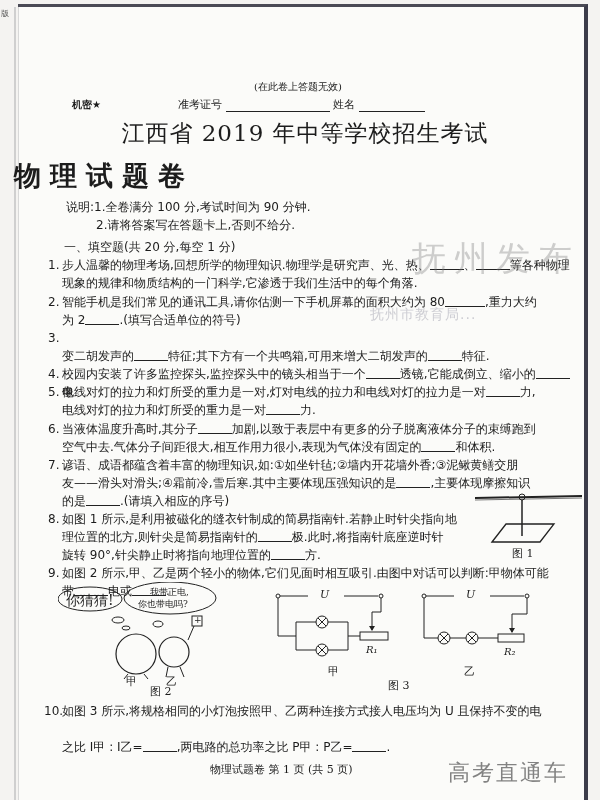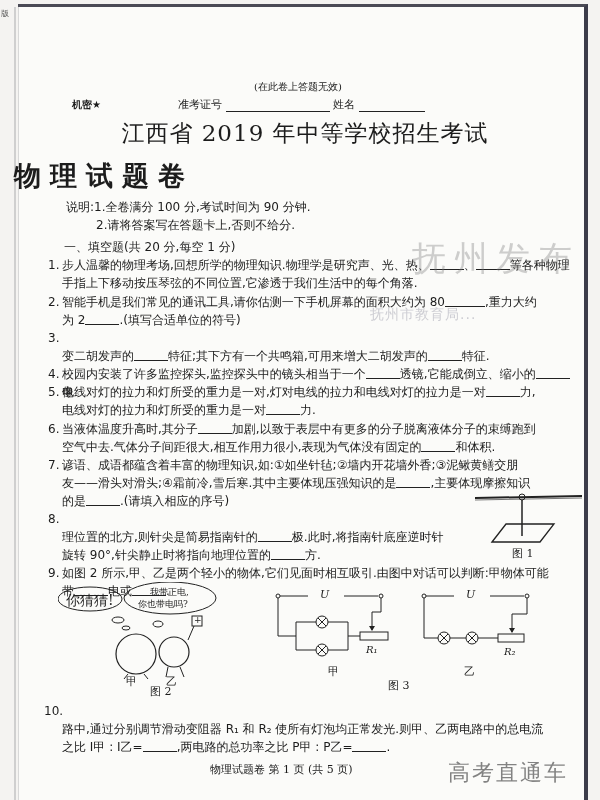--- a/index.html
+++ b/index.html
@@ -55,21 +55,21 @@
 <div class="abs txt" style="top:198px; left:66px;">
   <span>说明:</span><span>1.全卷满分 100 分,考试时间为 90 分钟.</span>
 </div>
 <div class="abs txt" style="top:216px; left:96px;">2.请将答案写在答题卡上,否则不给分.</div>
 
 <div class="abs txt" style="top:238px; left:64px;">一、填空题(共 20 分,每空 1 分)</div>
 
 <div class="q txt" style="top:256px;">
   <span class="num">1.</span>
   <span>步人温馨的物理考场,回想所学的物理知识.物理学是研究声、光、热、</span><span class="u"></span><span>、</span><span class="u"></span><span>等各种物理</span><br>
-  <span>手指上下移动按压琴弦的不同位置,它渗透于我们生活中的每个角落.</span>
+  <span>现象的规律和物质结构的一门科学,它渗透于我们生活中的每个角落.</span>
 </div>
 
 <div class="q txt" style="top:293px;">
   <span class="num">2.</span>
   <span>智能手机是我们常见的通讯工具,请你估测一下手机屏幕的面积大约为 80</span><span class="u" style="width:40px"></span><span>,重力大约</span><br>
   <span>为 2</span><span class="u"></span><span>.(填写合适单位的符号)</span>
 </div>
 
 <div class="q txt" style="top:329px;">
   <span class="num">3.</span>
@@ -96,21 +96,21 @@
 
 <div class="q txt" style="top:456px;">
   <span class="num">7.</span>
   <span>谚语、成语都蕴含着丰富的物理知识,如:①如坐针毡;②墙内开花墙外香;③泥鳅黄鳝交朋</span><br>
   <span>友——滑头对滑头;④霜前冷,雪后寒.其中主要体现压强知识的是</span><span class="u"></span><span>,主要体现摩擦知识</span><br>
   <span>的是</span><span class="u"></span><span>.(请填入相应的序号)</span>
 </div>
 
 <div class="q txt" style="top:510px; width:400px;">
   <span class="num">8.</span>
-  <br>
+  <span>如图 1 所示,是利用被磁化的缝衣针制成的简易指南针.若静止时针尖指向地</span><br>
   <span>理位置的北方,则针尖是简易指南针的</span><span class="u"></span><span>极.此时,将指南针底座逆时针</span><br>
   <span>旋转 90°,针尖静止时将指向地理位置的</span><span class="u"></span><span>方.</span>
 </div>
 
 <div class="abs" style="top:488px; left:470px; width:120px; height:70px;">
   <svg width="120" height="60" viewBox="0 0 120 60">
     <line x1="5" y1="10" x2="112" y2="8" stroke="#222" stroke-width="2"></line>
     <line x1="5" y1="12" x2="112" y2="10" stroke="#777" stroke-width="1"></line>
     <circle cx="52" cy="9" r="3" fill="none" stroke="#222"></circle>
     <line x1="52" y1="12" x2="52" y2="48" stroke="#222" stroke-width="1.5"></line>
@@ -194,22 +194,22 @@
   <div class="abs" style="top:0; left:198px; font-size:11px; font-style:italic;">U</div>
   <div class="abs" style="top:56px; left:98px; font-size:10px; font-style:italic;">R₁</div>
   <div class="abs" style="top:58px; left:236px; font-size:10px; font-style:italic;">R₂</div>
   <div class="abs fig-cap" style="top:76px; left:60px;">甲</div>
   <div class="abs fig-cap" style="top:76px; left:196px;">乙</div>
   <div class="abs fig-cap" style="top:90px; left:120px;">图 3</div>
 </div>
 
 <div class="q txt" style="top:702px;">
   <span class="num" style="left:-18px">10.</span>
+  <span>如图 3 所示,将规格相同的小灯泡按照甲、乙两种连接方式接人电压均为 U 且保持不变的电</span><br>
   <br>
-  <span>路中,通过分别调节滑动变阻器 R₁ 和 R₂ 使所有灯泡均正常发光.则甲、乙两电路中的总电流</span><br>
   <span>之比 I甲 : I乙=</span><span class="u"></span><span>,两电路的总功率之比 P甲 : P乙=</span><span class="u"></span><span>.</span>
 </div>
 
 <div class="abs footer">物理试题卷  第 1 页  (共 5 页)</div>
 
 <div class="abs watermark1">抚州发布</div>
 <div class="abs watermark2">抚州市教育局...</div>
 <div class="abs watermark3">高考直通车</div>
 
 </body></html>

